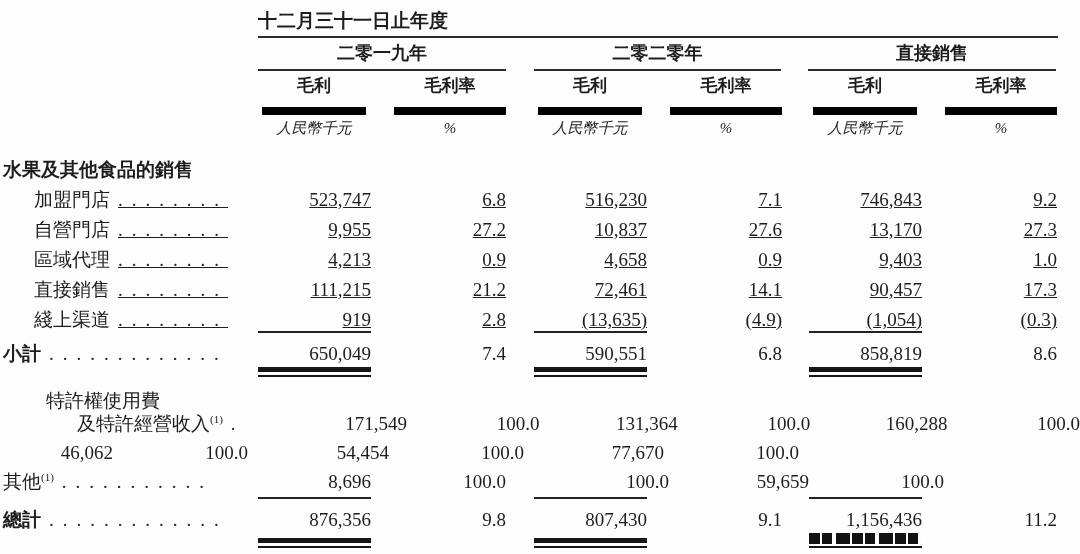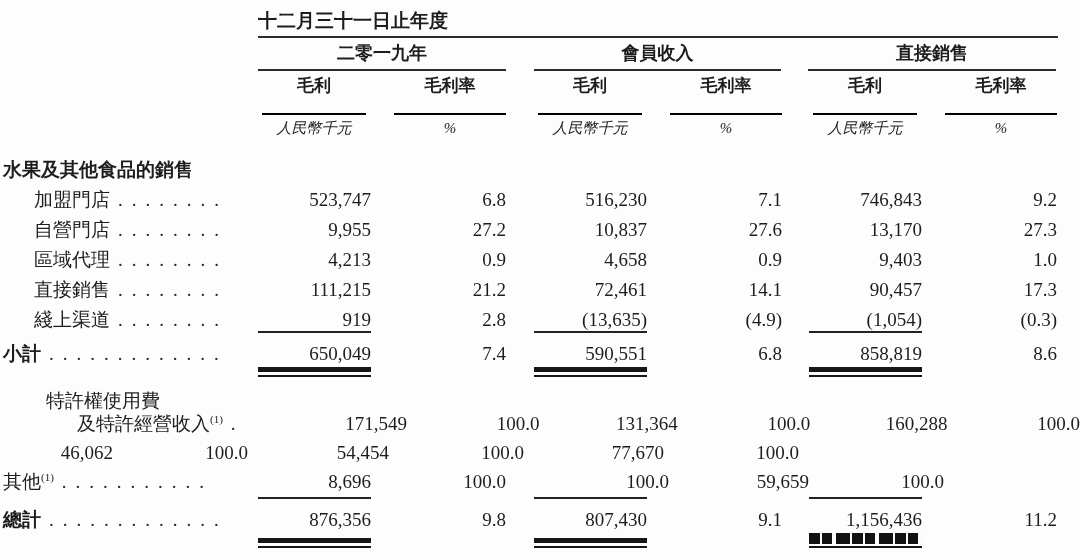--- a/index.html
+++ b/index.html
@@ -22,26 +22,26 @@
   .top-rule{margin-left:258px;width:800px;border-top:2px solid #2b2b2b;height:0;}
   .year-row{display:flex;margin-top:4px;}
   .yg{box-sizing:border-box;text-align:center;font-weight:bold;font-size:18px;border-bottom:2px solid #2b2b2b;padding-bottom:5px;line-height:22px;}
   .yg1{width:248px;margin-left:258px;}
   .yg2{width:247px;margin-left:28px;}
   .yg3{width:248px;margin-left:27px;}
   .sub-row{display:flex;margin-top:4px;}
   .units-row{display:flex;margin-top:4px;height:26px;}
   .in-a{width:104px;margin-left:4px;margin-right:auto;text-align:center;box-sizing:border-box;}
   .in-p{width:112px;margin-left:auto;text-align:center;box-sizing:border-box;}
-  .hdr{font-weight:bold;font-size:17px;border-bottom:2px solid #000000;padding-bottom:17px;line-height:21px;}
+  .hdr{font-weight:bold;font-size:17px;border-bottom:8px solid #000000;padding-bottom:11px;line-height:21px;}
   .unit{font-style:italic;font-size:15px;line-height:18px;}
 
   
   .sect{margin-top:8px;height:28px;}
-  .r{height:30px;}
+  .r{height:30px;text-decoration:underline;}
   .r33{height:32px;}
   .r23{height:23px;padding-left:43px;}
   .r29{height:29px;}
   .rr{height:2px;}
   .sline{border-top:2px solid #222;height:0;width:100%;}
   .dlrow{margin-top:2px;}
   .dl{border-top:5px solid #161616;border-bottom:2px solid #161616;height:3px;box-sizing:content-box;}
   .sp12{height:12px;}
   .sp4{height:4px;}
   .wm{padding-bottom:2px;border-bottom:2px solid #151515;}
@@ -50,21 +50,21 @@
 </head>
 <body>
 
 <div class="page">
 
   <div class="title-row">十二月三十一日止年度</div>
   <div class="top-rule"></div>
 
   <div class="year-row">
     <div class="yg yg1">二零一九年</div>
-    <div class="yg yg2">會員收入</div>
+    <div class="yg yg2">二零二零年</div>
     <div class="yg yg3">直接銷售</div>
   </div>
 
   <div class="sub-row">
     <div class="c-label"></div>
     <div class="c-a">
         <div class="in-a hdr">毛利</div>
       </div>
     <div class="c-p">
         <div class="in-p hdr">毛利率</div>

